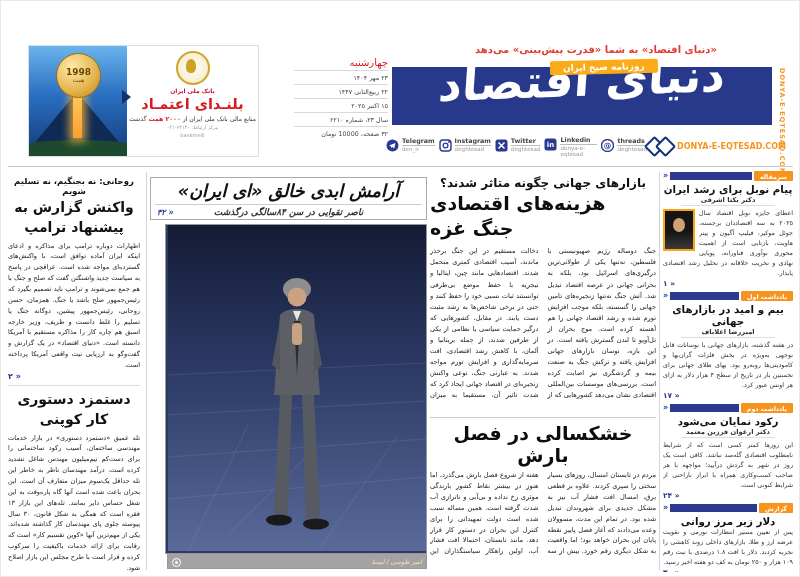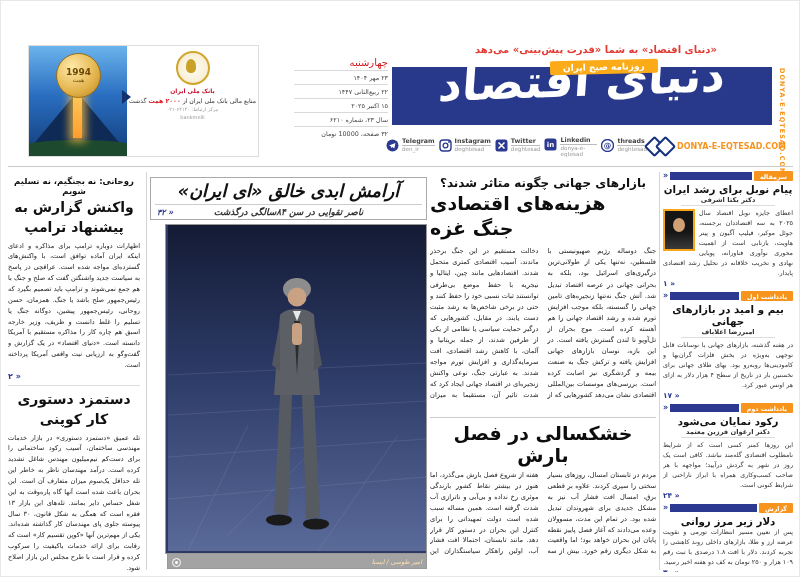--- a/index.html
+++ b/index.html
@@ -92,28 +92,29 @@
 <body>
 
 <div class="page">
 
   <div class="ad">
     <div class="ad-img">
       <div class="mountain"></div>
       <div class="hill"></div>
       <div class="beam"></div>
       <div class="coin">
-        <span class="coin-l1">1994</span>
+        <span class="coin-l1">1998</span>
         <span class="coin-l2">همت</span>
       </div>
     </div>
     <div class="ad-arrow"></div>
     <div class="ad-body">
       <div class="bm-logo"></div>
       <div class="bm-brand">بانک ملی ایران</div>
+      <div class="ad-title">بلنـدای اعتمـاد</div>
       <div class="ad-sub"><span>منابع مالی بانک ملی ایران از </span><span class="red">۲۰۰۰ همت</span><span> گذشت</span></div>
       <div class="ad-foot">مرکز ارتباط: ۶۴۱۴۰-۰۲۱</div>
       <div class="ad-foot">bankmelli</div>
     </div>
   </div>
 
   <div class="dates">
     <div class="weekday">چهارشنبه</div>
     <div class="drow">۲۳ مهر ۱۴۰۴</div>
     <div class="drow">۲۲ ربیع‌الثانی ۱۴۴۷</div>

